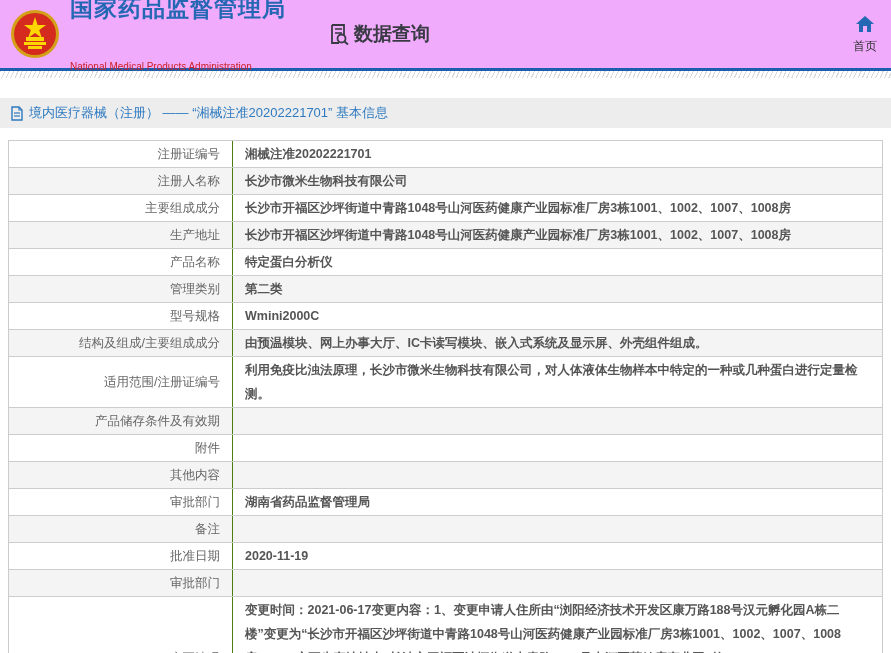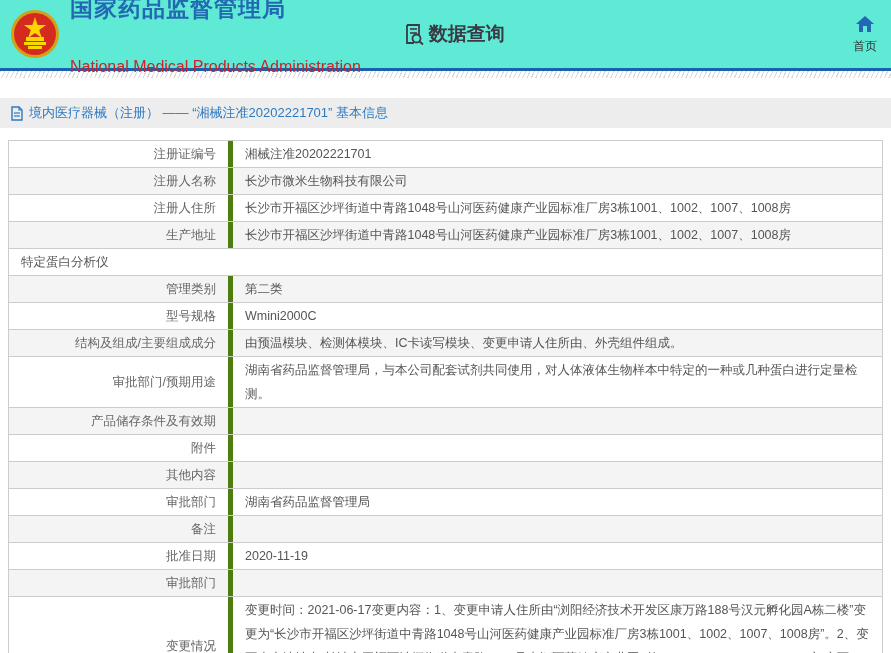--- a/index.html
+++ b/index.html
@@ -2,26 +2,26 @@
 <html><head>
 <meta charset="utf-8">
 <style>
   * { box-sizing: border-box; margin: 0; padding: 0; }
   html, body { width: 891px; background: #ffffff; font-family: "Liberation Sans", "DejaVu Sans", sans-serif; }
   body { min-height: 653px; }
 
   
   .header {
     display: flex; align-items: center;
-    height: 68px; padding: 0 14px 0 10px; background: #5eead4;
+    height: 68px; padding: 0 14px 0 10px; background: #f0abfc;
   }
   .emblem { width: 50px; height: 50px; flex: 0 0 auto; }
   .brand { margin-left: 10px; }
   .brand-cn { font-size: 23px; font-weight: bold; color: #2468b3; letter-spacing: 1px; line-height: 26px; }
-  .brand-en { font-size: 16px; color: #cc2229; line-height: 14px; margin-top: 39px; }
+  .brand-en { font-size: 10px; color: #cc2229; line-height: 14px; margin-top: 39px; }
   .section-entry { display: flex; align-items: center; margin-left: 42px; }
   .section-entry .sec-icon { width: 22px; height: 22px; margin-right: 4px; }
   .section-label { font-size: 19px; font-weight: 600; color: #3a3a44; }
 
   .top-nav { margin-left: auto; display: flex; gap: 34px; }
   .nav-item { display: flex; flex-direction: column; align-items: center; cursor: pointer; }
   .nav-item svg { width: 20px; height: 20px; margin-bottom: 4px; }
   .nav-label { font-size: 12px; color: #333333; white-space: nowrap; }
 
   
@@ -45,30 +45,31 @@
     border: 1px solid #cccccc;
     border-bottom: none;
     width: 875px;
   }
   .row { display: flex; border-bottom: 1px solid #cccccc; min-height: 26px; }
   .row:nth-child(even) { background: #f4f4f4; }
   .cell-label {
     flex: 0 0 224px; width: 224px;
     display: flex; align-items: center; justify-content: flex-end;
     padding: 1px 12px 1px 6px;
-    border-right: 5px solid #4d7c0f;
+    border-right: 1px solid #4d7c0f;
     font-size: 12.5px; color: #666666; line-height: 24px;
     text-align: right;
   }
   .cell-value {
     flex: 1 1 auto;
     display: flex; align-items: center;
     padding: 1px 12px;
     font-size: 12.5px; color: #555555; line-height: 24px;
     word-break: break-all;
+    font-weight: bold;
   }
 </style>
 </head>
 <body>
 
 <div class="header">
   <svg class="emblem" viewBox="0 0 50 50">
     <circle cx="25" cy="25" r="24" fill="#d4a017"></circle>
     <circle cx="25" cy="25" r="21" fill="#d42b1e"></circle>
     <polygon fill="#ffd700" points="25,8 27.6,16 36,16 29.2,21 31.8,29 25,24 18.2,29 20.8,21 14,16 22.4,16"></polygon>
@@ -126,34 +127,38 @@
     <div class="cell-label">
 
       <span class="lbl-text">注册人名称</span>
     </div>
     <div class="cell-value">长沙市微米生物科技有限公司</div>
   </div>
 
   <div class="row">
     <div class="cell-label">
 
-      <span class="lbl-text">注册人住所</span>
+      <span class="lbl-text">主要组成成分</span>
     </div>
     <div class="cell-value">长沙市开福区沙坪街道中青路1048号山河医药健康产业园标准厂房3栋1001、1002、1007、1008房</div>
   </div>
 
   <div class="row">
     <div class="cell-label">
 
       <span class="lbl-text">生产地址</span>
     </div>
     <div class="cell-value">长沙市开福区沙坪街道中青路1048号山河医药健康产业园标准厂房3栋1001、1002、1007、1008房</div>
   </div>
 
   <div class="row">
+    <div class="cell-label">
+
+      <span class="lbl-text">产品名称</span>
+    </div>
     <div class="cell-value">特定蛋白分析仪</div>
   </div>
 
   <div class="row">
     <div class="cell-label">
 
       <span class="lbl-text">管理类别</span>
     </div>
     <div class="cell-value">第二类</div>
   </div>
@@ -164,29 +169,29 @@
       <span class="lbl-text">型号规格</span>
     </div>
     <div class="cell-value">Wmini2000C</div>
   </div>
 
   <div class="row">
     <div class="cell-label">
 
       <span class="lbl-text">结构及组成/主要组成成分</span>
     </div>
-    <div class="cell-value">由预温模块、检测体模块、IC卡读写模块、变更申请人住所由、外壳组件组成。</div>
-  </div>
-
-  <div class="row">
-    <div class="cell-label">
-
-      <span class="lbl-text">审批部门/预期用途</span>
-    </div>
-    <div class="cell-value">湖南省药品监督管理局，与本公司配套试剂共同使用，对人体液体生物样本中特定的一种或几种蛋白进行定量检测。</div>
+    <div class="cell-value">由预温模块、网上办事大厅、IC卡读写模块、嵌入式系统及显示屏、外壳组件组成。</div>
+  </div>
+
+  <div class="row">
+    <div class="cell-label">
+
+      <span class="lbl-text">适用范围/注册证编号</span>
+    </div>
+    <div class="cell-value">利用免疫比浊法原理，长沙市微米生物科技有限公司，对人体液体生物样本中特定的一种或几种蛋白进行定量检测。</div>
   </div>
 
   <div class="row">
     <div class="cell-label">
 
       <span class="lbl-text">产品储存条件及有效期</span>
     </div>
     <div class="cell-value"></div>
   </div>
 

